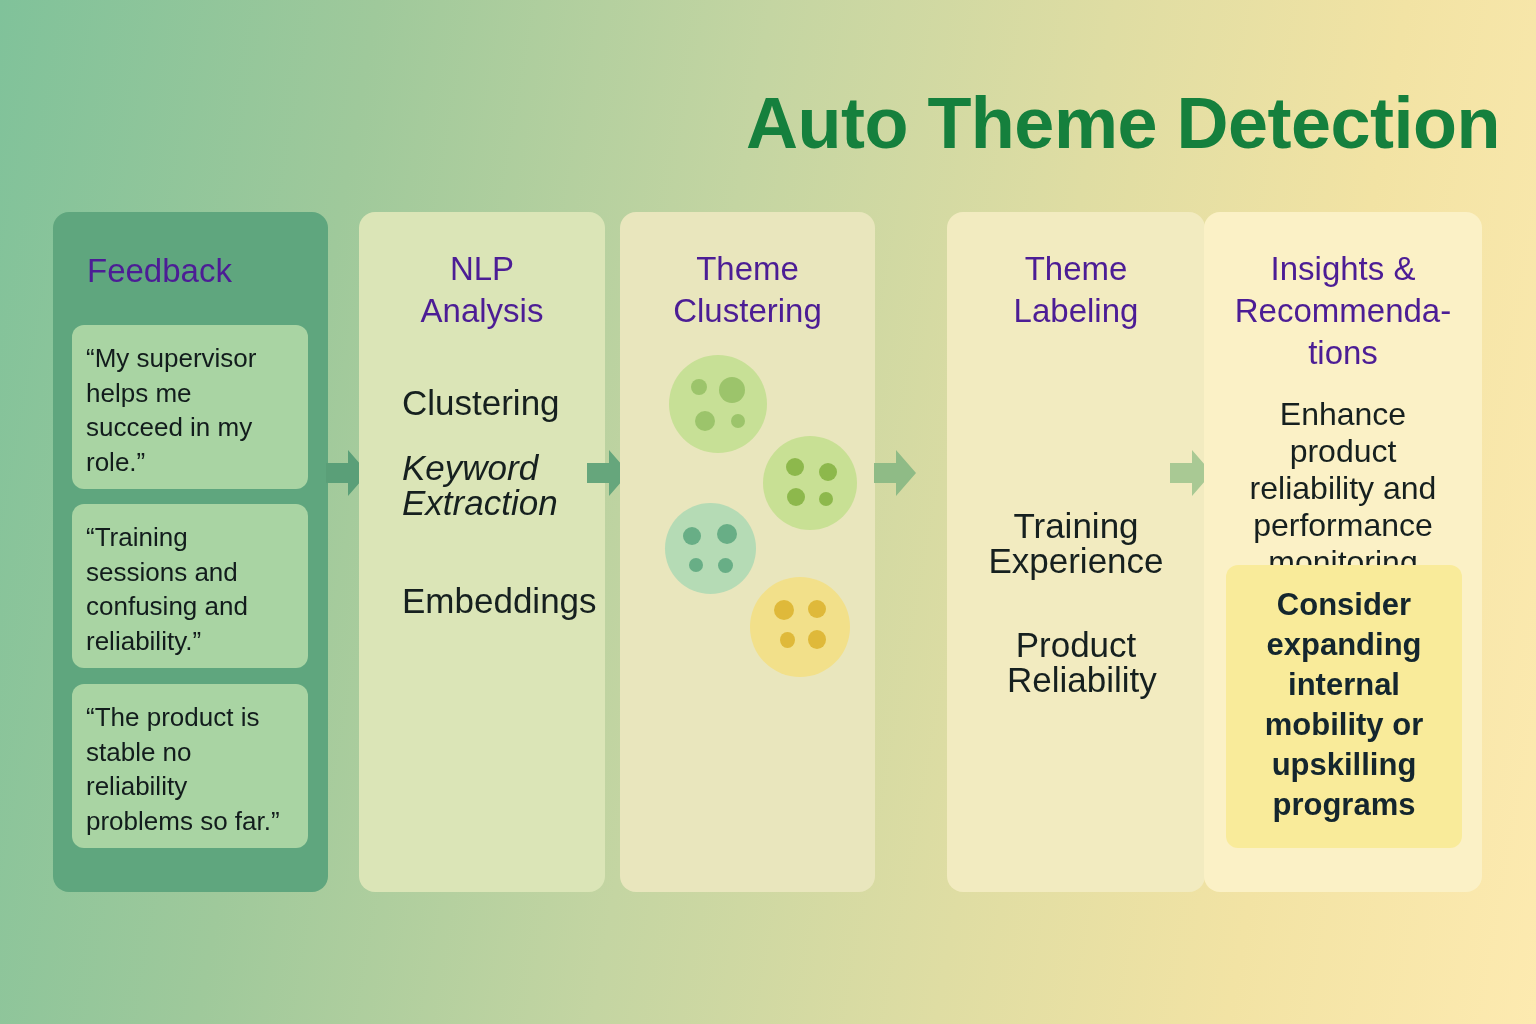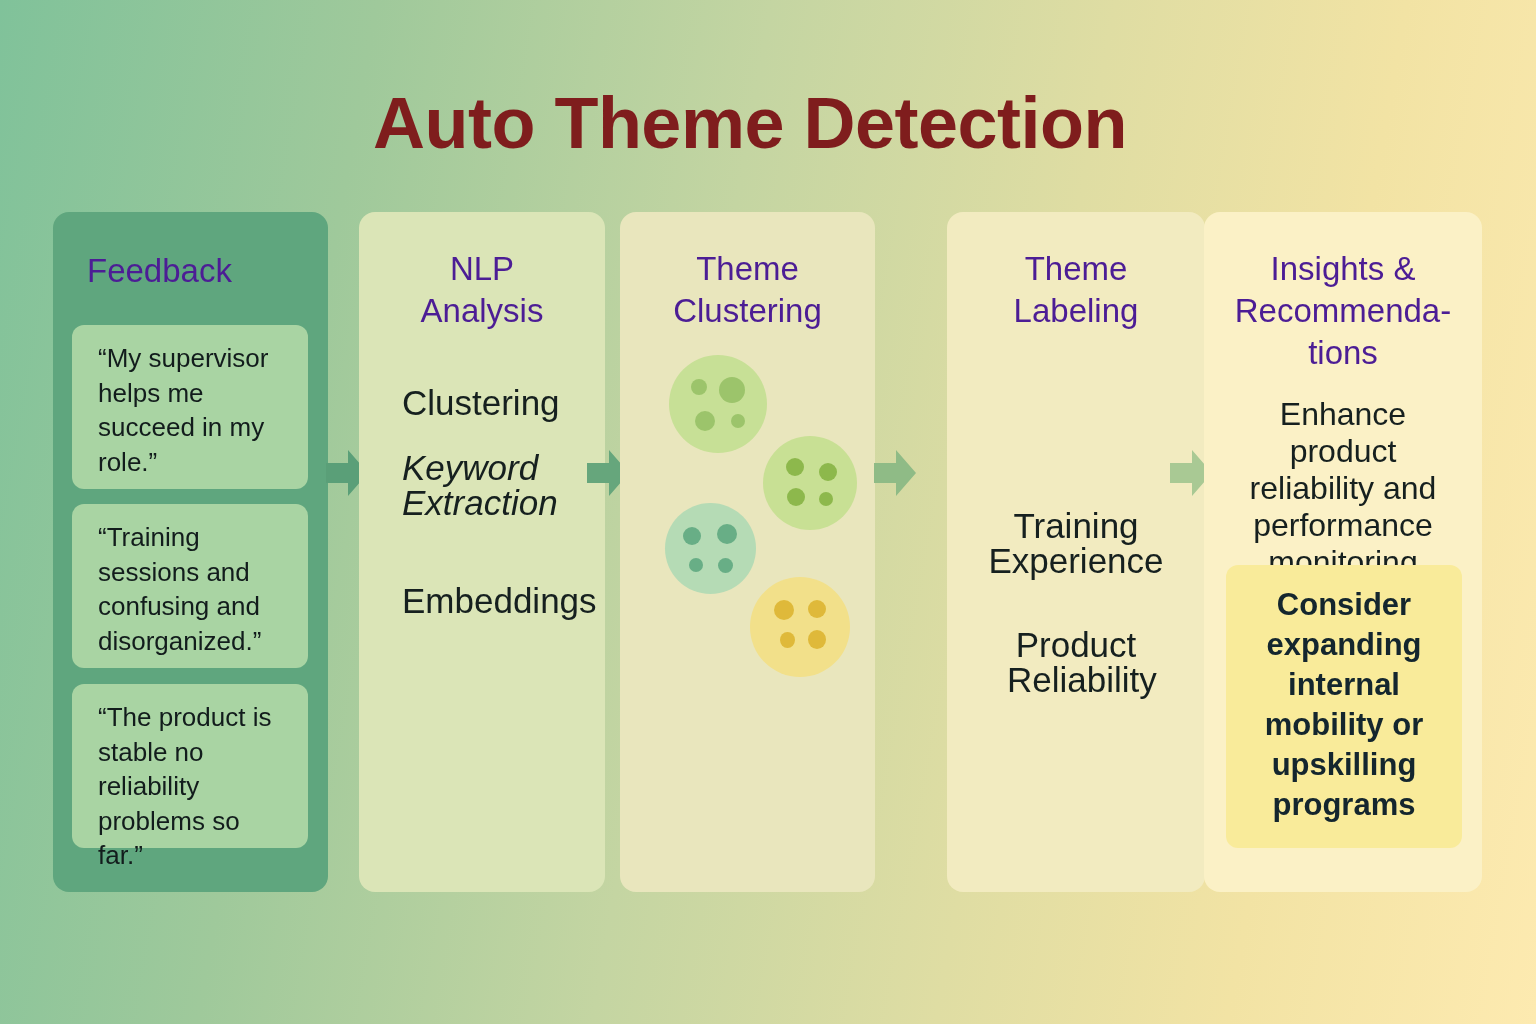--- a/index.html
+++ b/index.html
@@ -5,43 +5,43 @@
     * { box-sizing: border-box; margin: 0; padding: 0; }
     html, body { width: 1536px; height: 1024px; overflow: hidden; }
     body {
       position: relative;
       font-family: "Liberation Sans", "DejaVu Sans", sans-serif;
       color: #15242c;
       background: linear-gradient(100deg, #80c29a 0%, #9fc99b 22%, #c4d5a2 45%, #dfdda3 65%, #f2e3a4 82%, #fdeab0 100%);
     }
     .title {
       position: absolute; left: 0; width: 1500px; top: 82px;
-      text-align: center; font-size: 72px; font-weight: 700; letter-spacing: -0.5px;
-      color: #7f1d1d;
+      text-align: right; font-size: 72px; font-weight: 700; letter-spacing: -0.5px;
+      color: #15803d;
     }
     .col {
       position: absolute; top: 212px; height: 680px; border-radius: 16px;
     }
     .col-feedback { left: 53px; width: 275px; background: #5fa67e; }
     .col-nlp { left: 359px; width: 246px; background: #dbe5b7; padding-left: 47px; }
     .col-cluster { left: 620px; width: 255px; background: #e9e6bd; }
     .col-label { left: 912px; width: 258px; background: #f2ebc0; margin-left: 35px; }
     .col-insights { left: 1204px; width: 278px; background: #fbf1c6; }
 
     .heading {
       position: absolute; left: 0; right: 0; text-align: center;
       font-size: 33px; font-weight: 400; line-height: 42px; color: #4c1d95;
     }
     .col-feedback .heading { text-align: left; left: 34px; top: 38px; }
     .col-nlp .heading, .col-cluster .heading, .col-label .heading { top: 36px; }
     .col-insights .heading { top: 36px; }
 
     .quote {
       position: absolute; left: 19px; width: 236px; border-radius: 12px;
-      background: #a9d4a3; padding: 16px 26px;
+      background: #a9d4a3; padding: 16px 14px;
       font-size: 26px; line-height: 34.5px; color: #121c1c;
     }
     .q1 { top: 113px; height: 164px; }
     .q2 { top: 292px; height: 164px; }
     .q3 { top: 472px; height: 164px; }
 
     .item {
       position: absolute; font-size: 35px; line-height: 35px; color: #16201f;
     }
     .col-nlp .item { left: 43px; }
@@ -64,21 +64,21 @@
     }
   </style>
 </head>
 <body>
 
 <div class="title">Auto Theme Detection</div>
 
 <div class="col col-feedback">
   <div class="heading">Feedback</div>
   <div class="quote q1">“My supervisor helps me succeed in my role.”</div>
-  <div class="quote q2">“Training sessions and confusing and disorganized.”</div>
+  <div class="quote q2">“Training sessions and confusing and reliability.”</div>
   <div class="quote q3">“The product is stable  no reliability problems so far.”</div>
 </div>
 
 <div class="arrow" style="left:326px;">
   <svg viewBox="0 0 44 50">
       <path d="M0 15 H22 V2 L42 25 L22 48 V35 H0 Z" fill="#5a9f78"></path>
     </svg>
 </div>
 
 <div class="col col-nlp">

